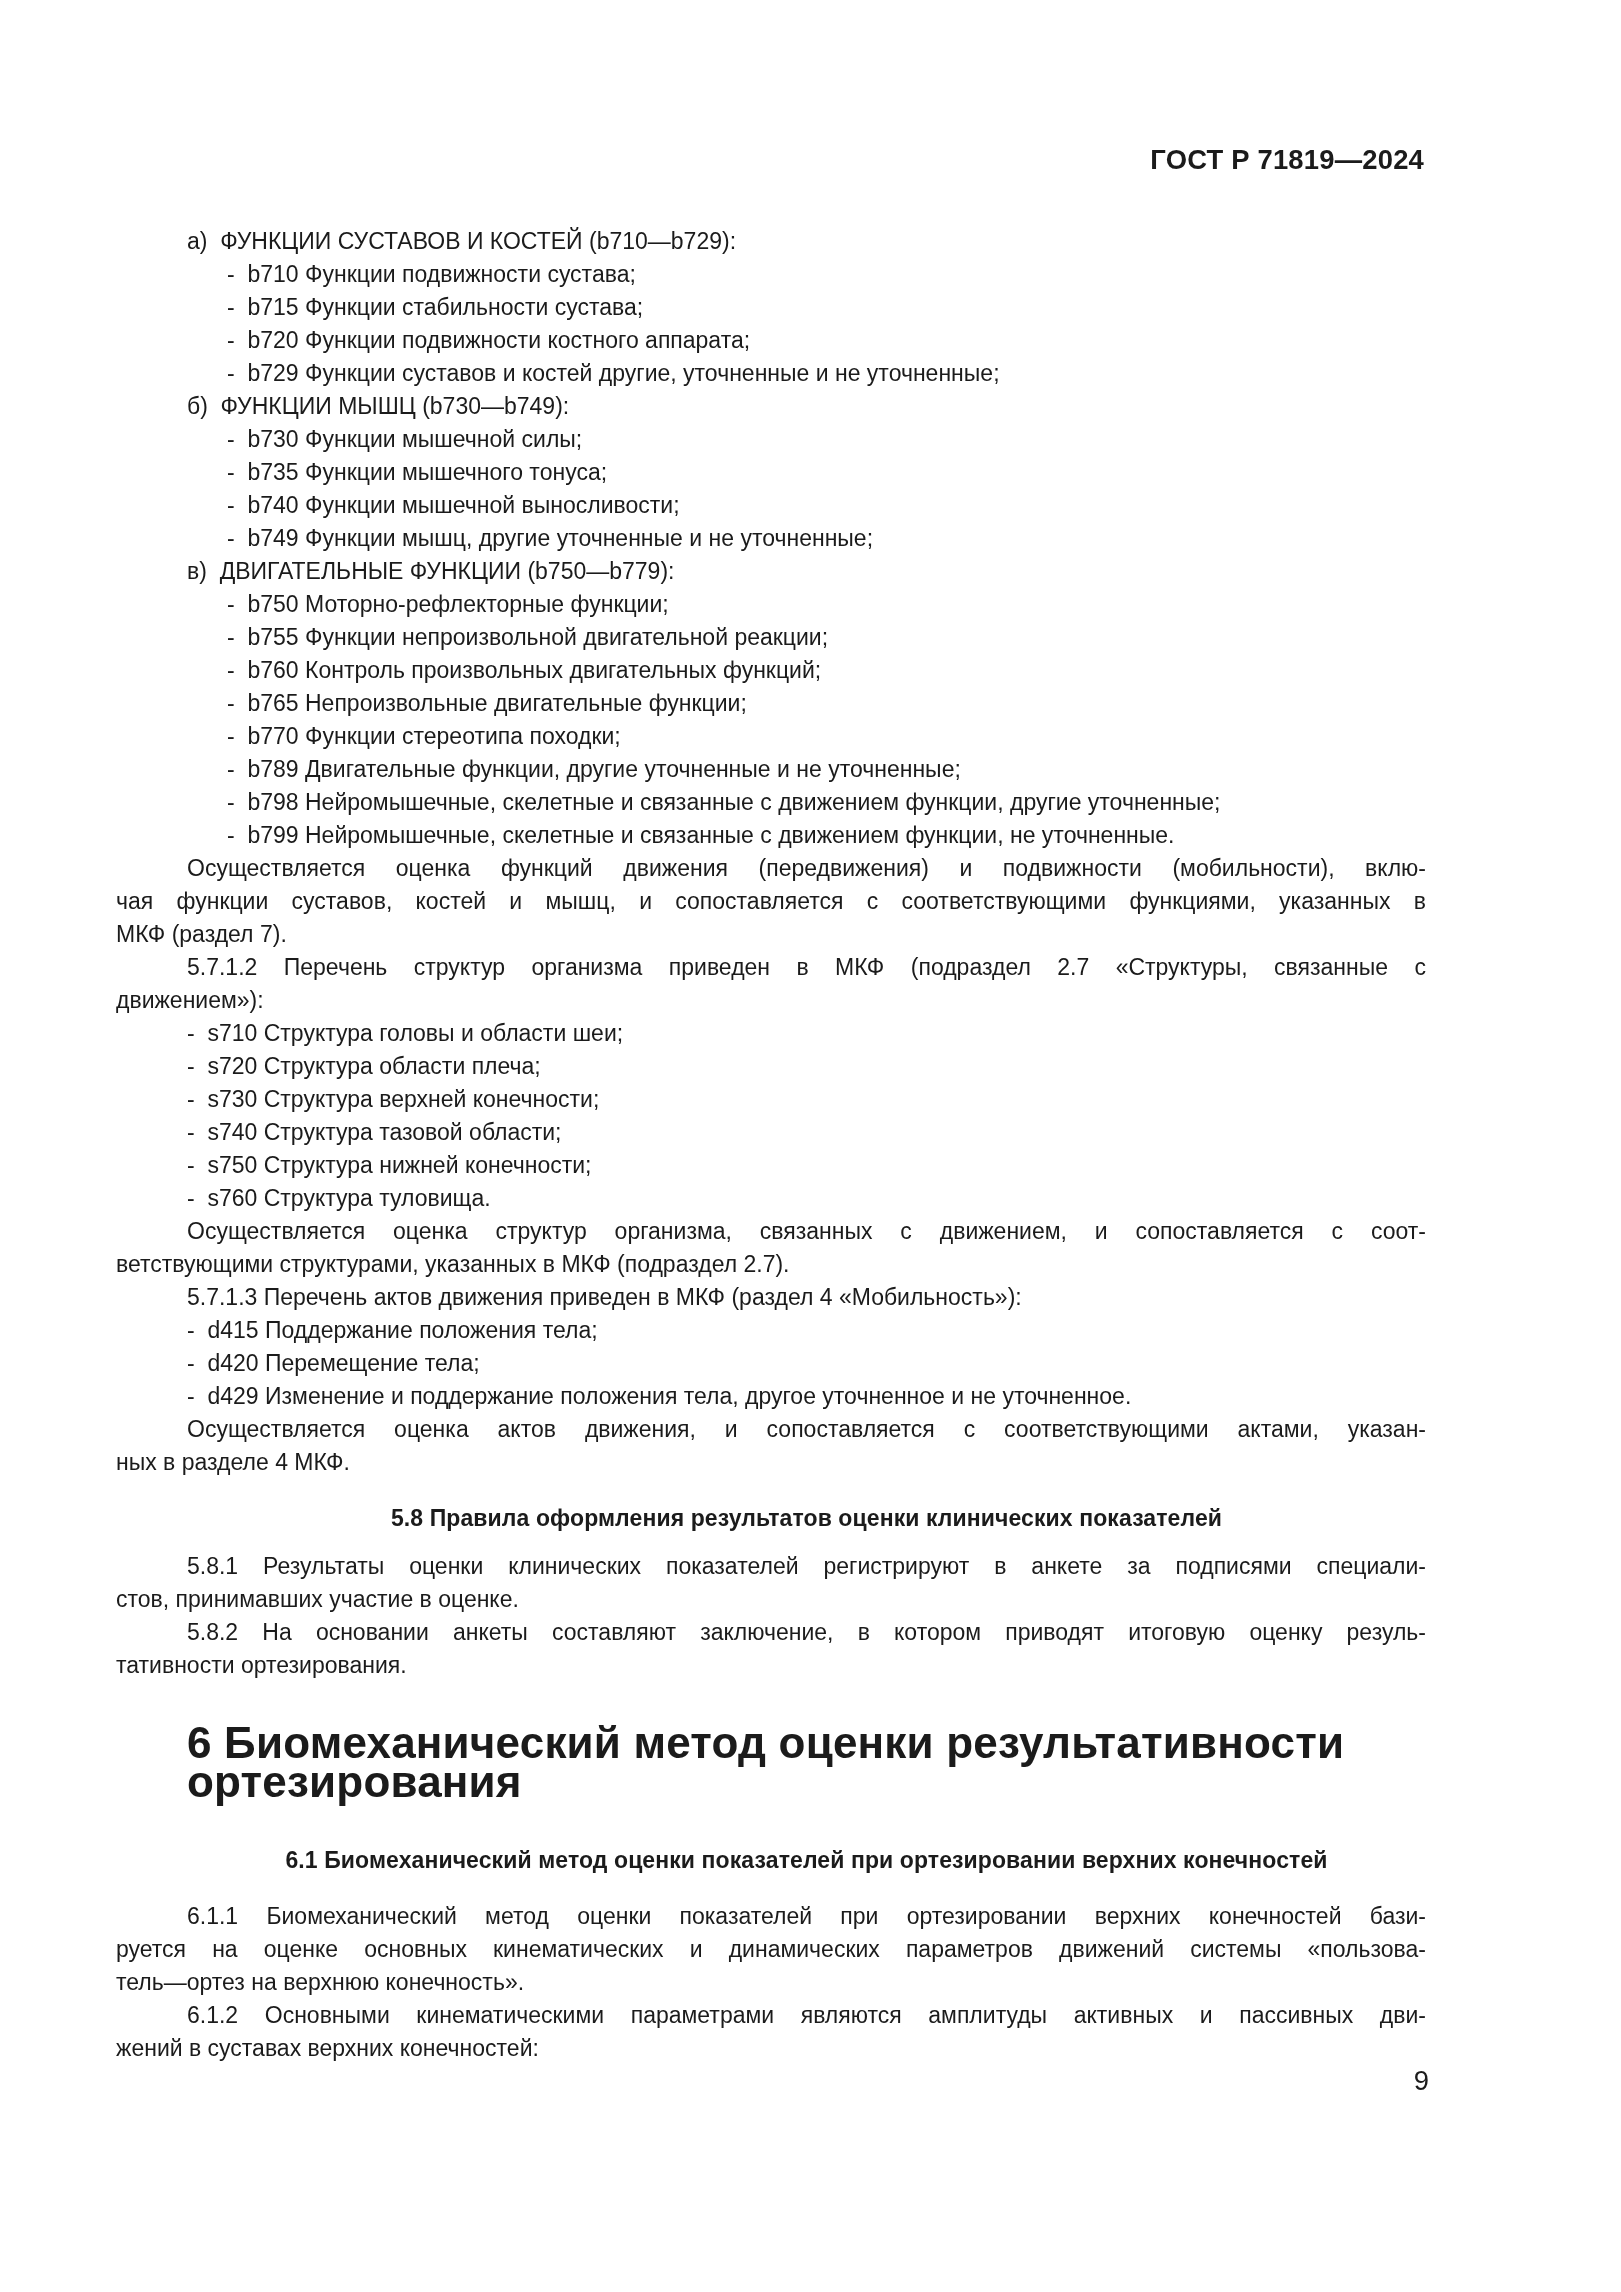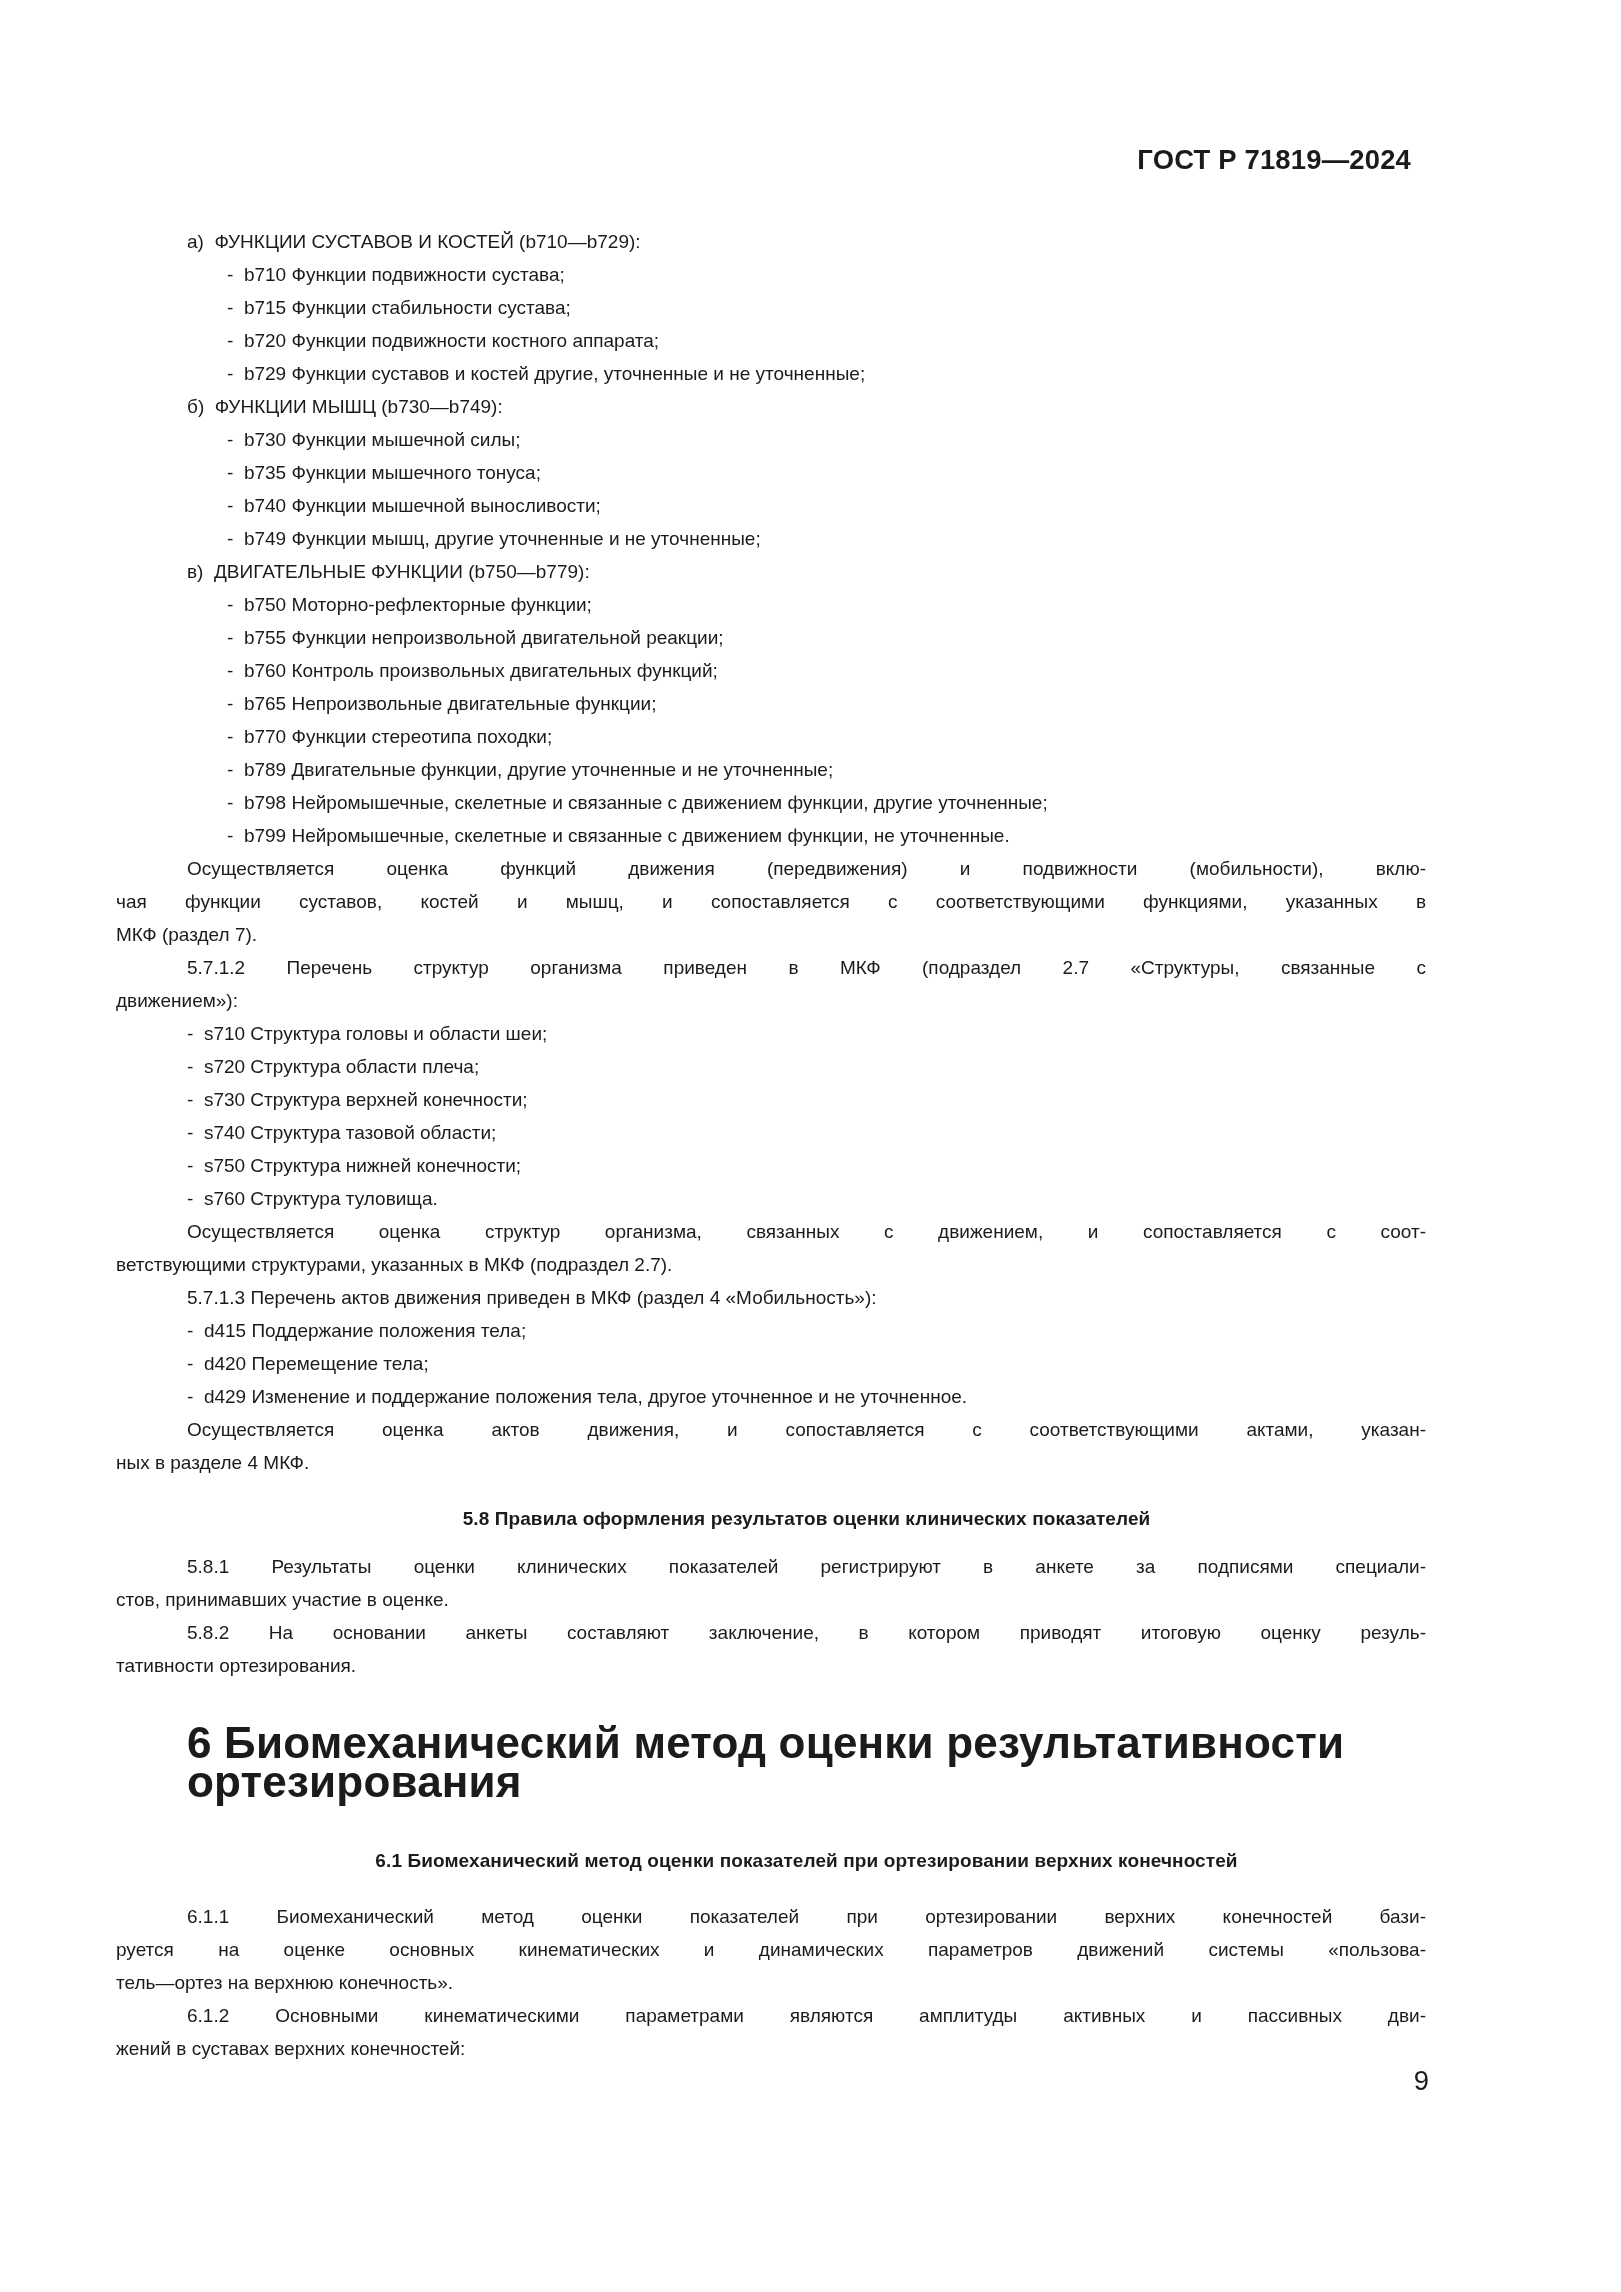--- a/index.html
+++ b/index.html
@@ -12,34 +12,34 @@
     width: 1621px;
     height: 2293px;
     background: #ffffff;
     color: #1b1b1b;
     font-family: "Liberation Sans", sans-serif;
     overflow: hidden;
   }
   .gost-header {
     position: absolute;
     top: 144px;
-    right: 210px;
+    right: 197px;
     font-size: 27.4px;
     line-height: 32px;
     font-weight: bold;
     letter-spacing: 0.2px;
   }
   .main-text {
     position: absolute;
     left: 116px;
     top: 225px;
     width: 1310px;
   }
   .line {
-    font-size: 19px;
+    font-size: 23px;
     line-height: 33px;
     white-space: pre-wrap;
   }
   
   .ia { margin-left: 71px; }    
   .ib { margin-left: 111px; }   
   .pf { margin-left: 71px; }    
   .pc { margin-left: 0; }       
   
   .j  { text-align: justify; text-align-last: justify; }

